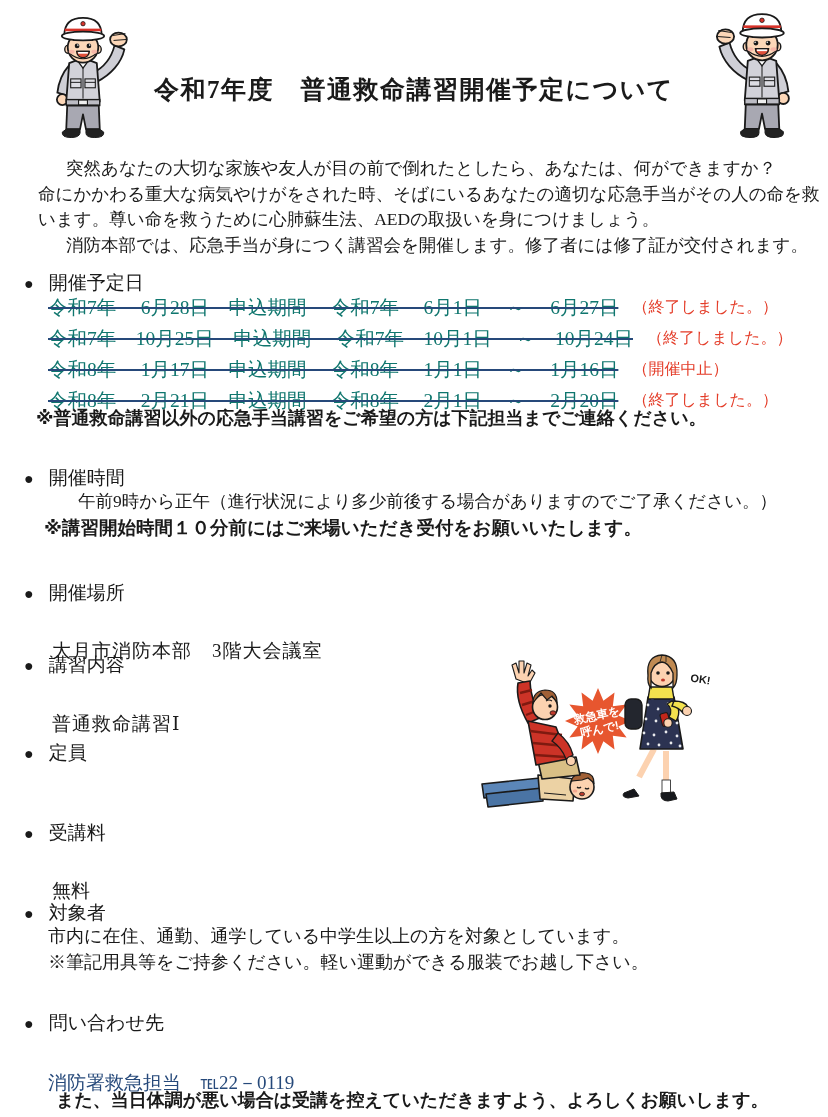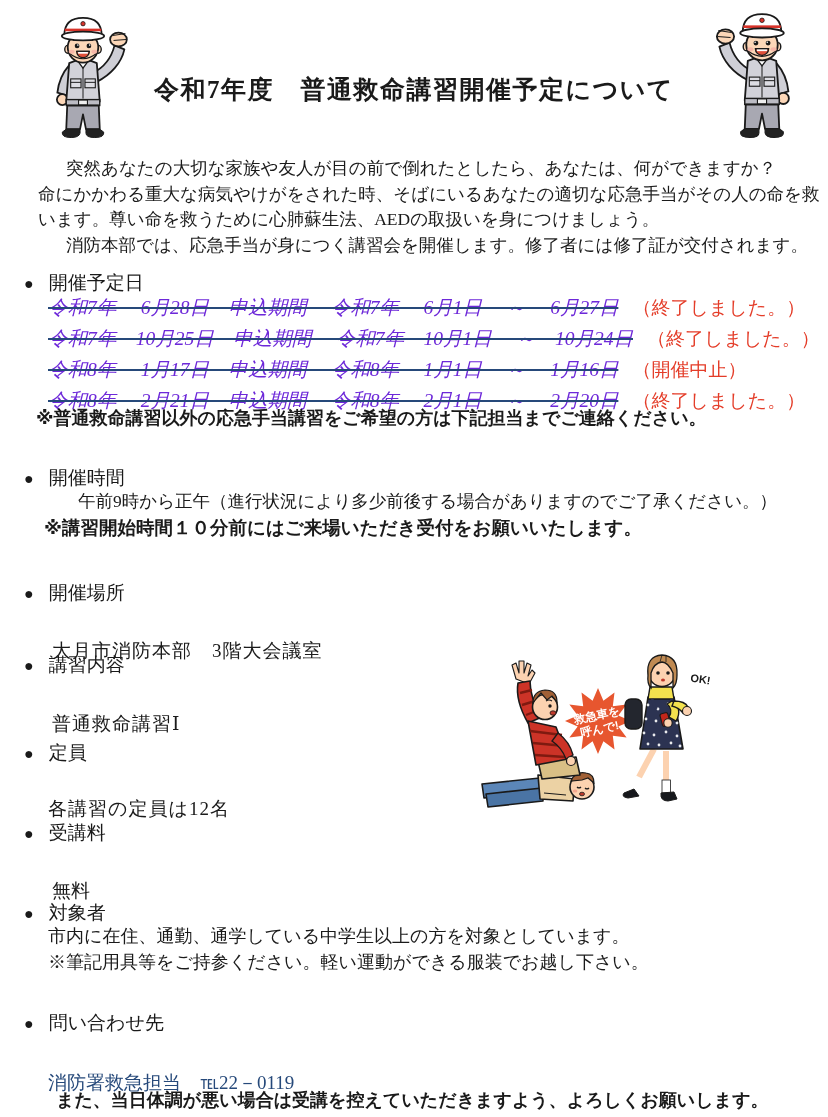--- a/index.html
+++ b/index.html
@@ -13,24 +13,24 @@
     position:absolute; top:56px; left:0; width:828px; text-align:center;
     font-size:25px; font-weight:600; letter-spacing:1.5px;
   }
   .intro { position:absolute; top:156px; left:38px; font-size:17.5px; line-height:25.6px; }
   .intro .ind { text-indent:28px; }
   .sec { position:absolute; left:24px; display:flex; align-items:center; gap:15px; font-size:19px; }
   .bullet { font-size:16px; line-height:1; transform:translateY(1px); }
   .sched { position:absolute; top:292px; left:48px; font-size:19.5px; }
   .sched-row { height:31px; display:flex; align-items:center; }
   .struck {
-    color:#6d28d9; text-decoration:line-through;
-    text-decoration-thickness:2px; text-decoration-color:#26497a;font-style:italic;
+    color:#0f766e; text-decoration:line-through;
+    text-decoration-thickness:2px; text-decoration-color:#26497a;
   }
-  .status { color:#e43c28; margin-left:14px; font-size:19px; }
+  .status { color:#e43c28; margin-left:14px; font-size:16px; }
   .gothic { font-family:"Liberation Sans","DejaVu Sans",sans-serif; font-weight:bold; }
   .navy { color:#26497a; }
   .fs18 { font-size:18px; }
   .fs19 { font-size:19px;margin-top:35px; }
   .mascot { position:absolute; }
   .mirror { transform:scaleX(-1); }
   svg { display:block; }
 </style>
 </head>
 <body>
@@ -194,21 +194,20 @@
   <div class="sec" style="top:652px;">
     <span class="bullet">●</span>
     <span>講習内容</span>
   </div>
   <div class="abs fs19" style="top:676px;left:52px;letter-spacing:1px;">普通救命講習Ⅰ</div>
 
   <div class="sec" style="top:740px;">
     <span class="bullet">●</span>
     <span>定員</span>
   </div>
-  <div class="abs fs19" style="top:761px;left:48px;letter-spacing:1px;">各講習の定員は12名</div>
 
   <div class="sec" style="top:820px;">
     <span class="bullet">●</span>
     <span>受講料</span>
   </div>
   <div class="abs fs19" style="top:843px;left:52px;">無料</div>
 
   <div class="sec" style="top:900px;">
     <span class="bullet">●</span>
     <span>対象者</span>

